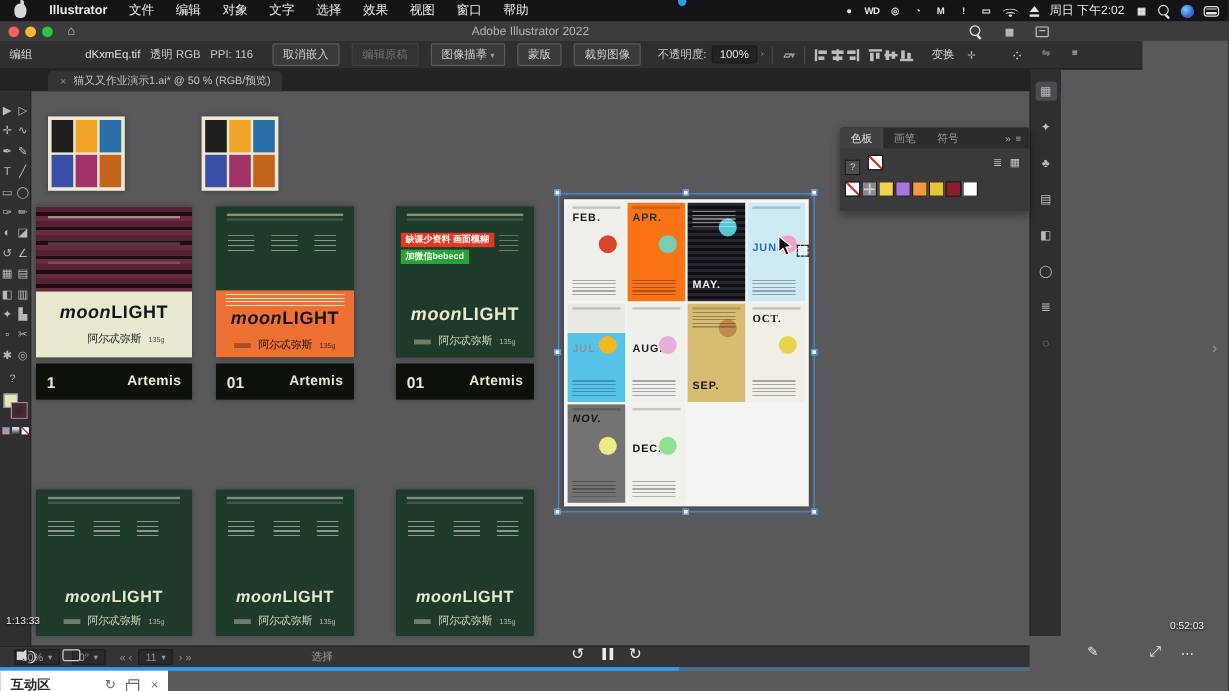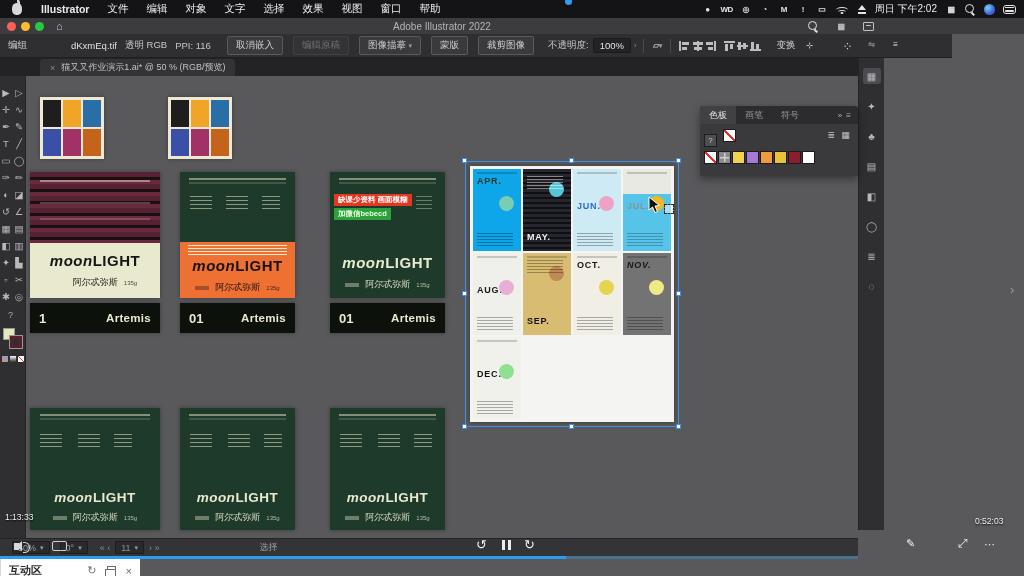--- a/index.html
+++ b/index.html
@@ -448,21 +448,26 @@
         <div class="cnrow" style="top:103px;color:#d9dabd">
           <span class="pre"></span>
           <span>阿尔忒弥斯</span>
           <span class="wt">135g</span>
         </div>
       </div>
     </div>
 
   <div class="a calboard">
 
-      <div class="cell p-t" style="background: #0ea5e9; padding-left: 24px;">
+      <div class="cell p-t" style="background: rgb(241, 239, 233);">
+        <span class="lab" style="color: rgb(28, 28, 28);">FEB.</span>
+        <span class="blob" style="background: rgb(216, 72, 40);"></span>
+        <span class="cgrid" style="color: rgba(0, 0, 0, 0.3);"></span>
+      </div>
+      <div class="cell p-t" style="background: #f97316; padding-left: 24px;">
         <span class="lab" style="color: rgb(29, 58, 46);">APR.</span>
         <span class="blob" style="background: rgb(121, 205, 178);"></span>
         <span class="cgrid" style="color: rgba(0, 0, 0, 0.3);"></span>
       </div>
       <div class="cell p-b" style="background: repeating-linear-gradient(rgb(38, 38, 46) 0px, rgb(38, 38, 46) 3px, rgb(16, 16, 20) 3px, rgb(16, 16, 20) 5px);">
         <span class="lab" style="color: rgb(242, 242, 242);">MAY.</span>
         <span class="blob" style="background: rgb(85, 200, 216);"></span>
         <span class="cgrid" style="color: rgba(255, 255, 255, 0.45);"></span>
       </div>
       <div class="cell p-m" style="background: rgb(205, 234, 245);">
@@ -479,21 +484,21 @@
         <span class="lab" style="color: rgb(26, 26, 26);">AUG.</span>
         <span class="blob" style="background: rgb(233, 174, 214);"></span>
         <span class="cgrid" style="color: rgba(0, 0, 0, 0.3);"></span>
       </div>
       <div class="cell p-b" style="background: rgb(216, 188, 114);">
         <span class="lab" style="color: rgb(22, 18, 12);">SEP.</span>
         <span class="blob" style="background: rgb(192, 138, 82);"></span>
         <span class="cgrid" style="color: rgba(0, 0, 0, 0.3);"></span>
       </div>
       <div class="cell p-t" style="background: rgb(241, 238, 230);">
-        <span class="lab" style="color: rgb(20, 20, 20);">OCT.</span>
+        <span class="lab" style="color: rgb(20, 20, 20); font-family: Liberation Serif, serif;">OCT.</span>
         <span class="blob" style="background: rgb(228, 212, 78);"></span>
         <span class="cgrid" style="color: rgba(0, 0, 0, 0.3);"></span>
       </div>
       <div class="cell p-t" style="background: #737373; font-style: italic;">
         <span class="lab" style="color: rgb(23, 23, 28);">NOV.</span>
         <span class="blob" style="background: rgb(238, 235, 132);"></span>
         <span class="cgrid" style="color: rgba(0, 0, 0, 0.3);"></span>
       </div>
       <div class="cell p-m" style="background: rgb(241, 241, 236);">
         <span class="lab" style="color: rgb(18, 18, 18);">DEC.</span>

